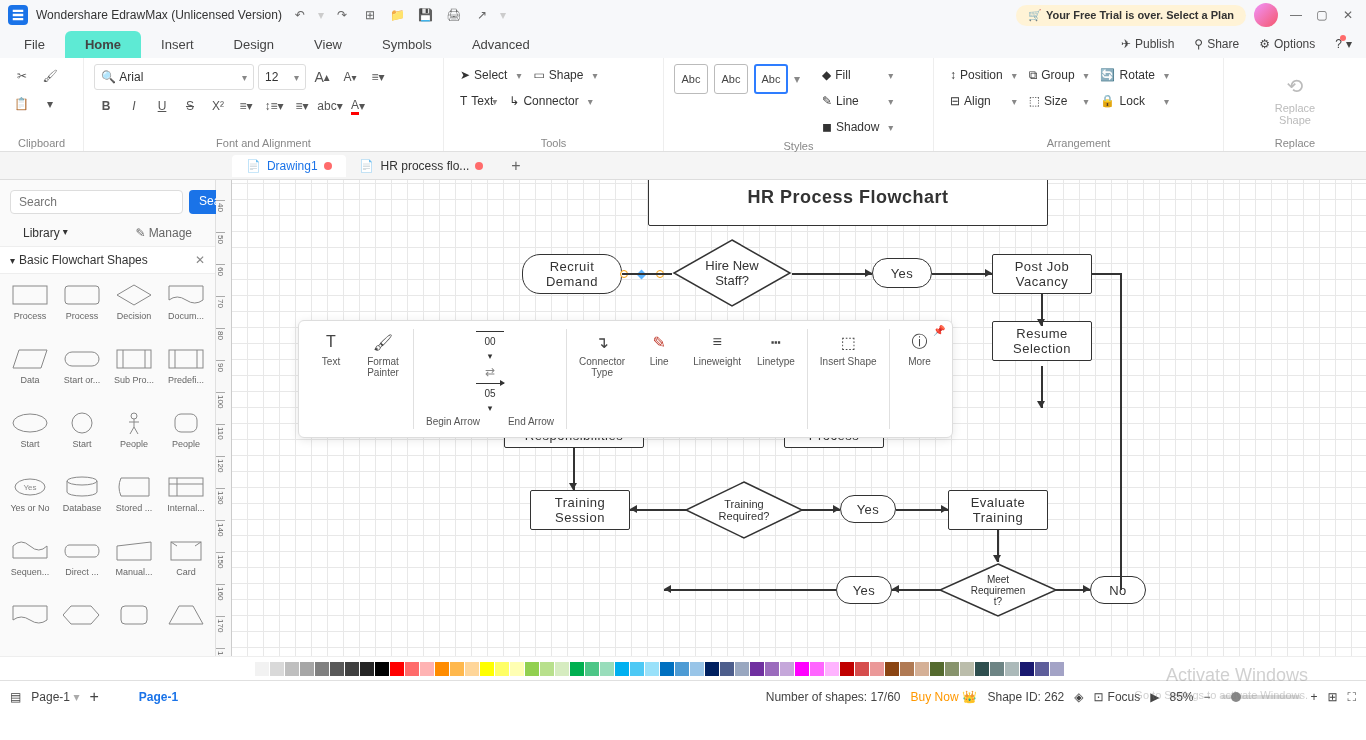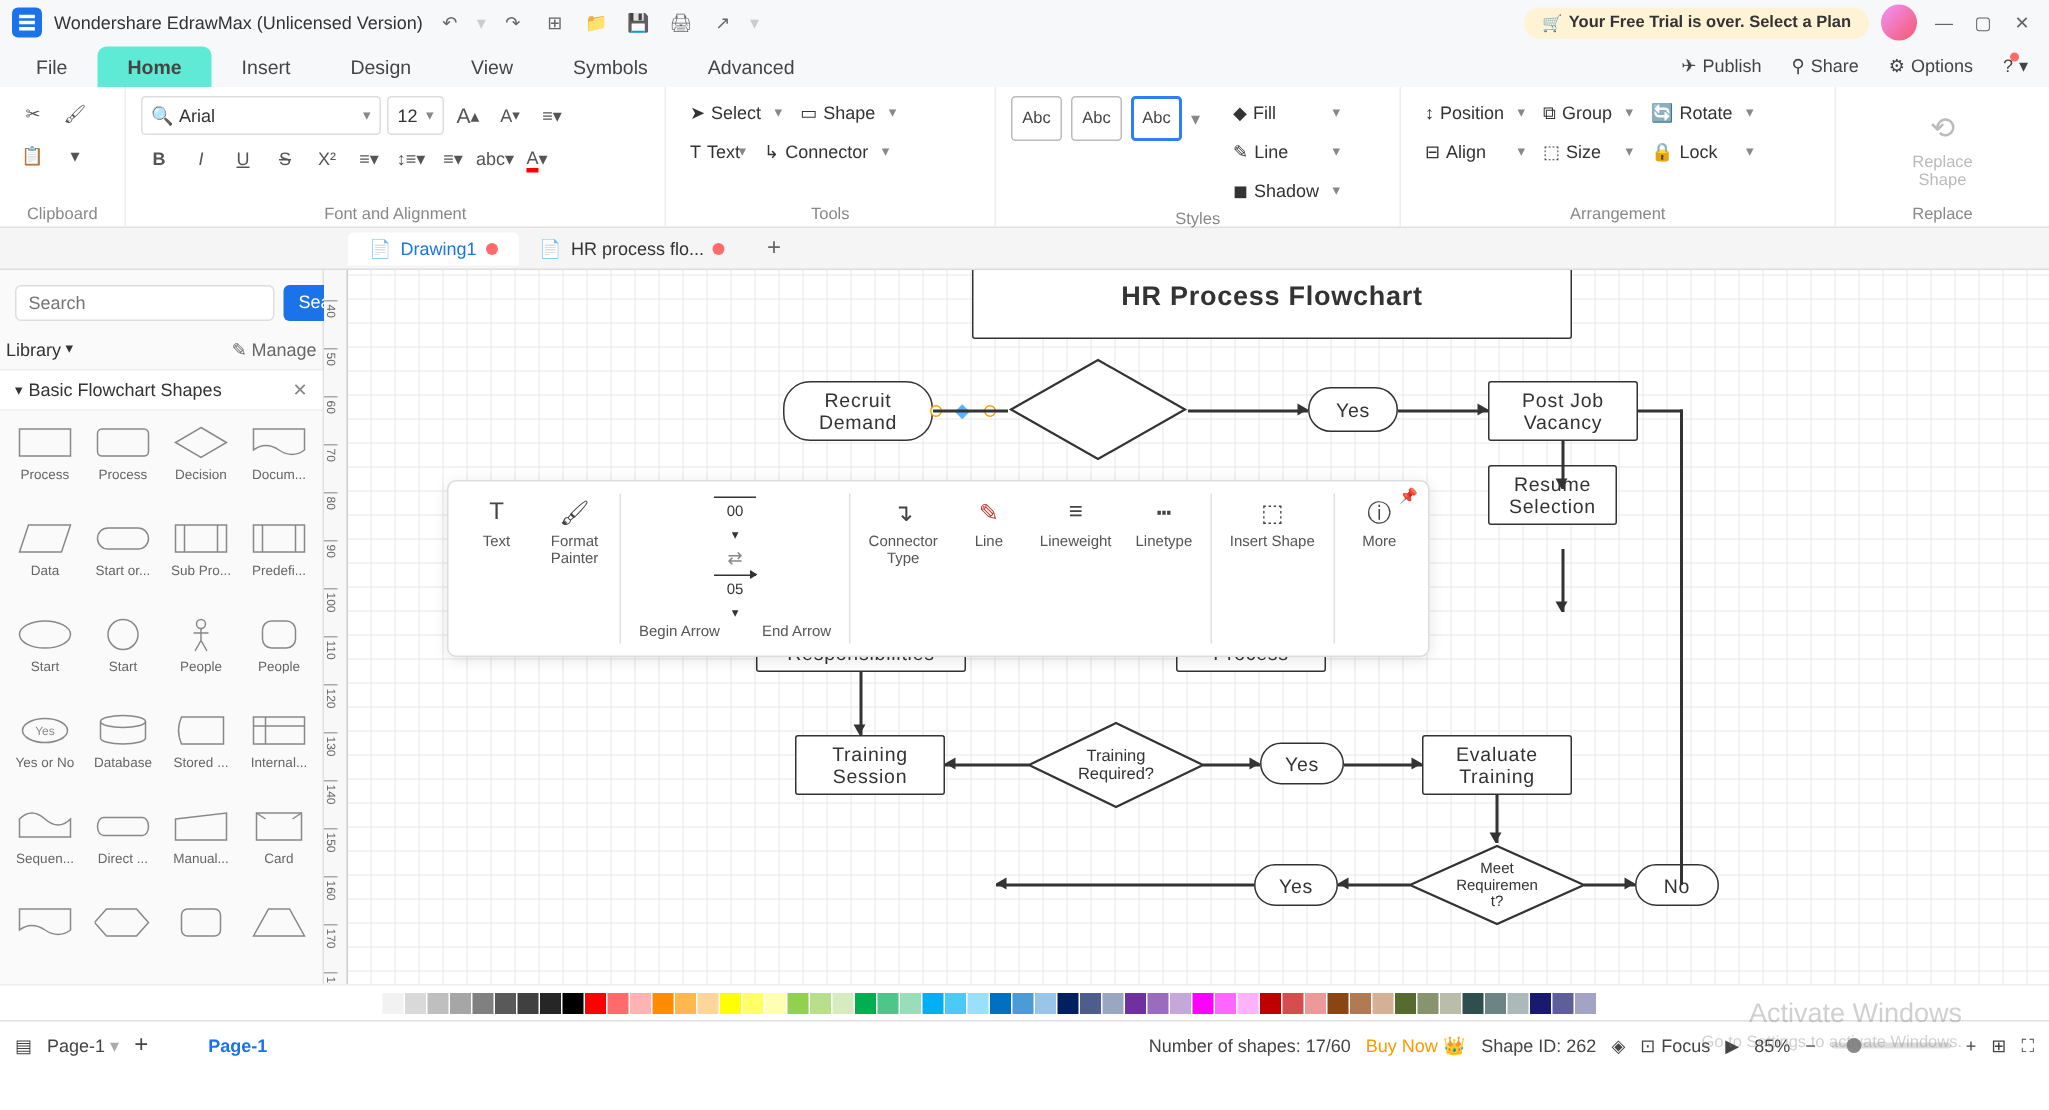--- a/index.html
+++ b/index.html
@@ -46,21 +46,21 @@
 
 .main { display: flex; height: calc(740px - 30px - 28px - 94px - 28px - 24px - 32px); position: relative; }
 
 
 .sidebar { width: 216px; border-right: 1px solid #e0e0e0; background: #fafafa; display: flex; flex-direction: column; }
 .sidebar-header { height: 32px; display: flex; align-items: center; padding: 0 10px; gap: 6px; font-size: 13px; font-weight: 600; }
 .sidebar-collapse { margin-left: auto; cursor: pointer; color: #666; }
 .sidebar-search { display: flex; padding: 6px 10px; gap: 6px; }
 .search-input { flex: 1; border: 1px solid #ddd; border-radius: 4px; padding: 4px 8px; font-size: 12px; }
 .search-btn { background: #1a73e8; color: #fff; border-radius: 4px; padding: 4px 10px; font-size: 12px; cursor: pointer; }
-.sidebar-row { display: flex; padding: 6px 4px; font-size: 12px; }
+.sidebar-row { display: flex; padding: 6px 23px; font-size: 12px; }
 .sidebar-row .right { margin-left: auto; color: #666; display: flex; align-items: center; gap: 3px; }
 .shape-cat { padding: 6px 10px; background: #fff; border-top: 1px solid #eee; border-bottom: 1px solid #eee; font-size: 12px; display: flex; align-items: center; }
 .shape-cat .close-x { margin-left: auto; cursor: pointer; color: #888; }
 .shape-grid { padding: 8px; display: grid; grid-template-columns: repeat(4, 1fr); gap: 8px; overflow-y: auto; flex: 1; }
 .shape-item { display: flex; flex-direction: column; align-items: center; gap: 3px; cursor: pointer; }
 .shape-preview { width: 38px; height: 26px; display: flex; align-items: center; justify-content: center; }
 .shape-label { font-size: 9px; color: #666; text-align: center; white-space: nowrap; overflow: hidden; text-overflow: ellipsis; width: 44px; }
 
 
 .canvas-wrapper { flex: 1; position: relative; overflow: hidden; background: #fff; }
@@ -181,21 +181,21 @@
         </div>
       </div>
     </div>
     <div class="ribbon-group-label">Clipboard</div>
   </div>
 
   <div class="ribbon-group" style="width:360px">
     <div class="ribbon-group-content ribbon-col">
       <div class="ribbon-row">
         <div class="rb-select" style="width:160px"><span>🔍</span>&nbsp;<span>Arial</span></div>
-        <div class="rb-select" style="width:38px">
+        <div class="rb-select" style="width:48px">
             <span>12</span>
           </div>
         <div class="rb-btn" style="font-size:14px">A<sup>▴</sup></div>
         <div class="rb-btn" style="font-size:12px">A<sup>▾</sup></div>
         <div class="rb-btn">≡▾</div>
       </div>
       <div class="ribbon-row">
         <div class="rb-btn">
             <b>B</b>
           </div>
@@ -624,34 +624,36 @@
         <div class="fc-box fc-round" style="left:290px;top:86px;width:100px;height:40px;white-space:pre"><span>Recruit
 Demand</span></div>
 
         <div class="sel-handle" style="left:388px;top:102px"></div>
         <div class="sel-diamond" style="left:406px;top:103px"></div>
         <div class="sel-handle" style="left:424px;top:102px;border-color:#f59e0b"></div>
 
         <svg style="position:absolute;left:440px;top:70px;width:120px;height:70px">
             <polygon points="60,2 118,35 60,68 2,35" fill="#fff" stroke="#333" stroke-width="1.5"></polygon>
           </svg>
+        <div style="position:absolute;left:440px;top:70px;width:120px;height:70px;display:flex;align-items:center;justify-content:center;font-size:13px;text-align:center;white-space:pre;font-family:Georgia,serif"><span>Hire New
+Staff?</span></div>
 
         <div class="fc-box fc-round" style="left:640px;top:90px;width:60px;height:30px">
             <span>Yes</span>
           </div>
         <div class="fc-box fc-rect" style="left:760px;top:86px;width:100px;height:40px;white-space:pre"><span>Post Job
 Vacancy</span></div>
 
         <div class="conn-line conn-h" style="left:390px;top:105px;width:50px"></div>
         <div class="conn-line conn-h" style="left:560px;top:105px;width:80px"></div>
           <div class="arrow-r" style="left:633px;top:101px"></div>
         <div class="conn-line conn-h" style="left:700px;top:105px;width:60px"></div>
           <div class="arrow-r" style="left:753px;top:101px"></div>
 
-        <div class="fc-box fc-rect" style="left:760px;top:142px;width:86px;height:40px;white-space:pre"><span>Resume
+        <div class="fc-box fc-rect" style="left:760px;top:153px;width:100px;height:40px;white-space:pre"><span>Resume
 Selection</span></div>
         <div class="conn-line conn-v" style="left:809px;top:126px;height:32px"></div>
           <div class="arrow-d" style="left:805px;top:151px"></div>
 
         <div class="fc-box fc-rect" style="left:552px;top:240px;width:100px;height:40px;white-space:pre"><span>Induction
 Process</span></div>
         <div class="fc-box fc-rect" style="left:272px;top:240px;width:140px;height:40px;white-space:pre"><span>Set Job
 Responsibilities</span></div>
         <div class="conn-line conn-v" style="left:809px;top:198px;height:42px"></div>
           <div class="arrow-d" style="left:805px;top:233px"></div>

